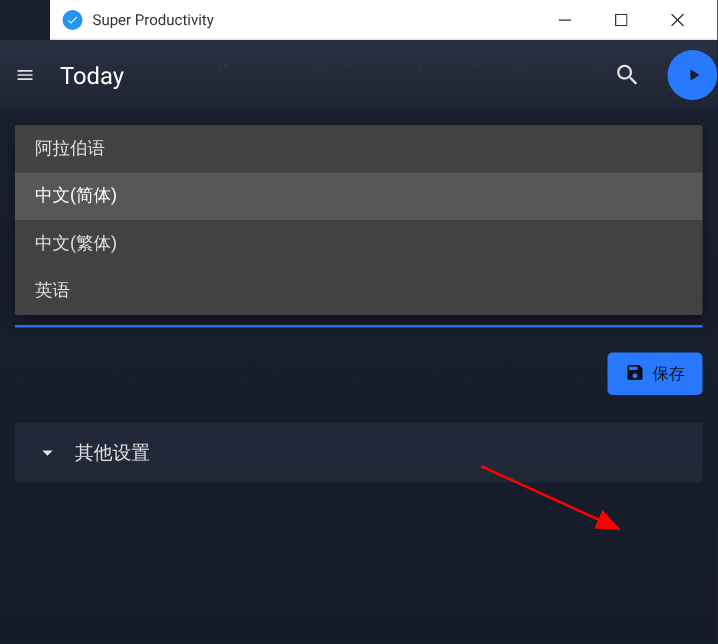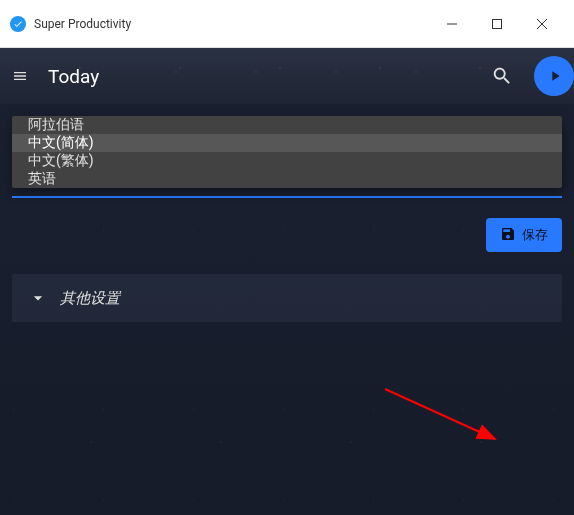--- a/index.html
+++ b/index.html
@@ -9,26 +9,27 @@
     }
     body {
       font-family: -apple-system, BlinkMacSystemFont, "Segoe UI", Roboto, sans-serif;
       background: #1a1f2e;
       width: 574px;
       height: 515px;
       overflow: hidden;
       position: relative;
     }
     .titlebar {
-      height: 48px;
+      height: 32px;
       background: #ffffff;
       display: flex;
       align-items: center;
       padding: 0 10px;
       border-bottom: 1px solid #e0e0e0;
+      margin-left: 40px;
     }
     .titlebar-icon {
       width: 16px;
       height: 16px;
       background: #2196f3;
       border-radius: 50%;
       display: flex;
       align-items: center;
       justify-content: center;
       margin-right: 8px;
@@ -159,21 +160,21 @@
       pointer-events: none;
     }
     .dropdown-panel {
       background: #424242;
       border-radius: 2px;
       box-shadow: 0 4px 12px rgba(0,0,0,0.4);
       position: relative;
       z-index: 2;
     }
     .dropdown-item {
-      padding: 0 16px;
+      padding: 10px 16px;
       font-size: 14px;
       color: #e0e0e0;
       cursor: pointer;
     }
     .dropdown-item.selected {
       background: #575757;
       color: #ffffff;
     }
     .underline {
       height: 2px;
@@ -211,21 +212,20 @@
       margin-top: 22px;
       background: rgba(42, 49, 66, 0.6);
       border-radius: 2px;
       padding: 14px 16px;
       display: flex;
       align-items: center;
       gap: 12px;
       cursor: pointer;
       position: relative;
       z-index: 1;
-      font-style: italic;
     }
     .section-panel svg {
       width: 20px;
       height: 20px;
       fill: #e0e0e0;
     }
     .section-title {
       font-size: 15px;
       color: #e0e0e0;
     }

